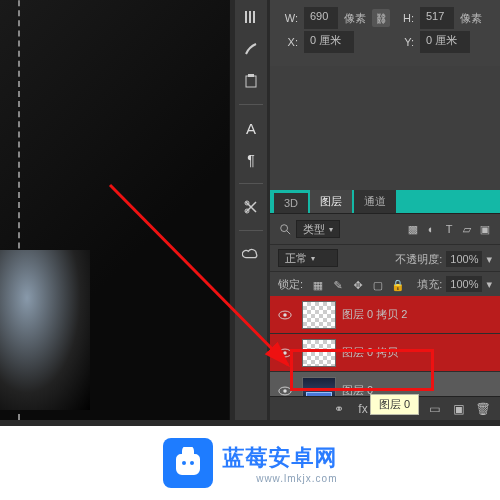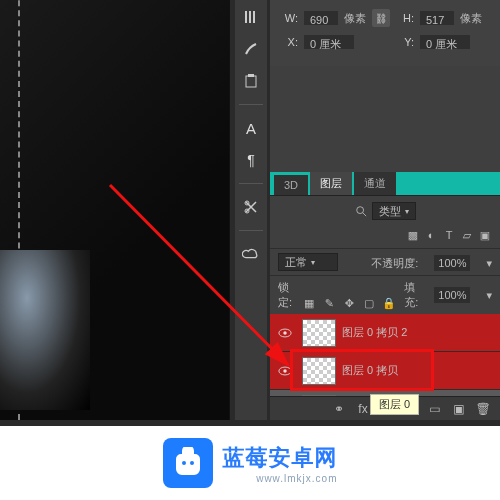--- a/index.html
+++ b/index.html
@@ -47,44 +47,44 @@
     position:absolute; left: 270px; top:0; right:0; height: 420px;
     background:#3f3f3f;
     display:flex; flex-direction:column;
   }
   .props {
     padding: 6px 10px 12px 10px;
     background:#414141;
   }
   .prop-row { display:flex; align-items:center; gap:6px; height:24px; }
   .prop-label { color:#ccc; width:18px; text-align:right; }
-  .prop-val { background:#2e2e2e; padding:0 6px; height:14px; line-height:18px; min-width:34px; display:inline-block; }
+  .prop-val { background:#2e2e2e; padding:0 6px; height:22px; line-height:18px; min-width:34px; display:inline-block; }
   .prop-unit { color:#bbb; }
   .link-ic { width:18px; height:18px; background:#555; border-radius:2px; display:flex;align-items:center;justify-content:center; font-size:10px; color:#ddd; }
   .panel-tabs {
     display:flex; align-items:flex-end; height:24px;
     background:#14b8a6; border-bottom:1px solid #222;
     padding-left:4px; gap:2px;
   }
   .tab { padding:4px 10px; font-size:11px; color:#aaa; background:#323232; }
   .tab.active { background:#454545; color:#eee; }
   .layer-filter {
     display:flex; align-items:center; gap:8px;
-    padding:6px 8px; background:#3f3f3f;flex-direction:column;
+    padding:6px 8px; background:#3f3f3f;
   }
   .search-wrap { display:flex; align-items:center; gap:4px; }
   .dd { background:#2e2e2e; border:1px solid #222; padding:1px 6px; height:18px; display:flex; align-items:center; gap:4px; }
   .dd .chev { font-size:8px; color:#bbb; }
   .filter-icons { display:flex; gap:4px; margin-left:auto; }
   .fi { width:14px; height:14px; color:#bbb; display:flex;align-items:center;justify-content:center; }
   .blend-row, .lock-row {
     display:flex; align-items:flex-end; padding:4px 8px; gap:8px; background:#3f3f3f;
     border-top:1px solid #2d2d2d;
   }
-  .opac-wrap, .fill-wrap { margin-left:auto; display:flex; align-items:center; gap:16px; color:#bbb; }
+  .opac-wrap, .fill-wrap { margin-left:auto; display:flex; align-items:center; gap:4px; color:#bbb; }
   .pct { background:#2e2e2e; padding:0 4px; height:16px; display:flex; align-items:center; }
   .lock-icons { display:flex; gap:6px; }
   .li { width:14px; height:14px; color:#bbb; display:flex;align-items:center;justify-content:center; font-size:11px;}
   .layers-list { flex:1; background:#b91c1c; overflow:hidden; position:relative; }
   .layer-row {
     display:flex; align-items:center; height:38px;
     border-bottom:1px solid #2d2d2d;
     padding-left:4px;
   }
   .layer-row.selected { background:#5a5a5a; }

